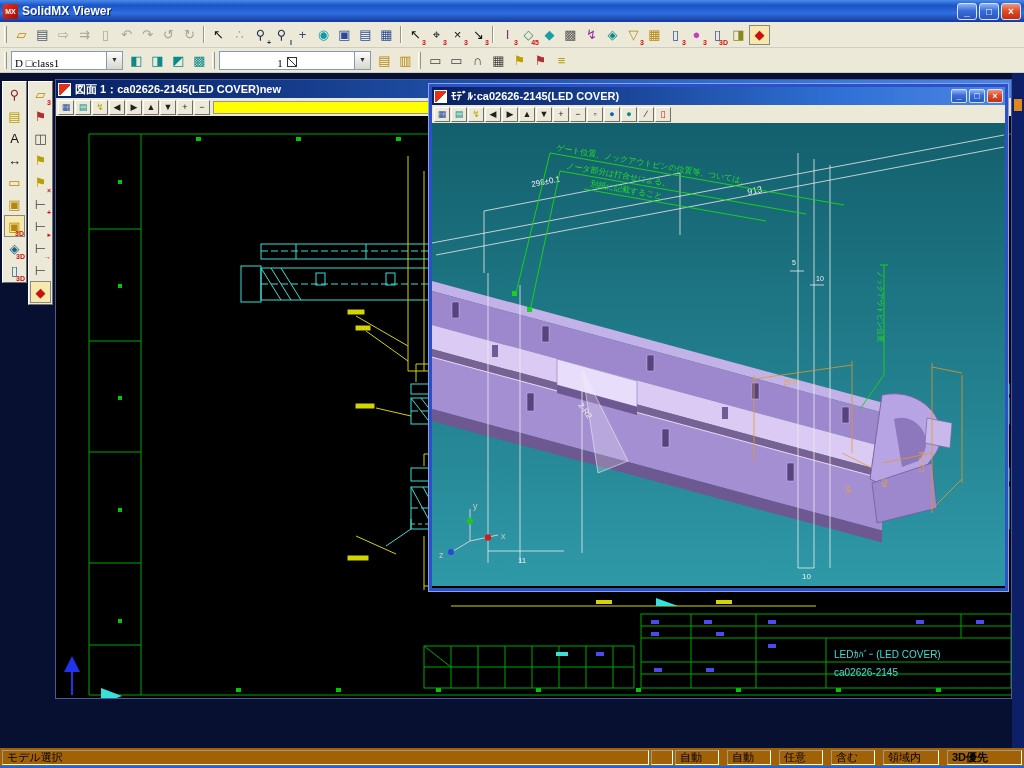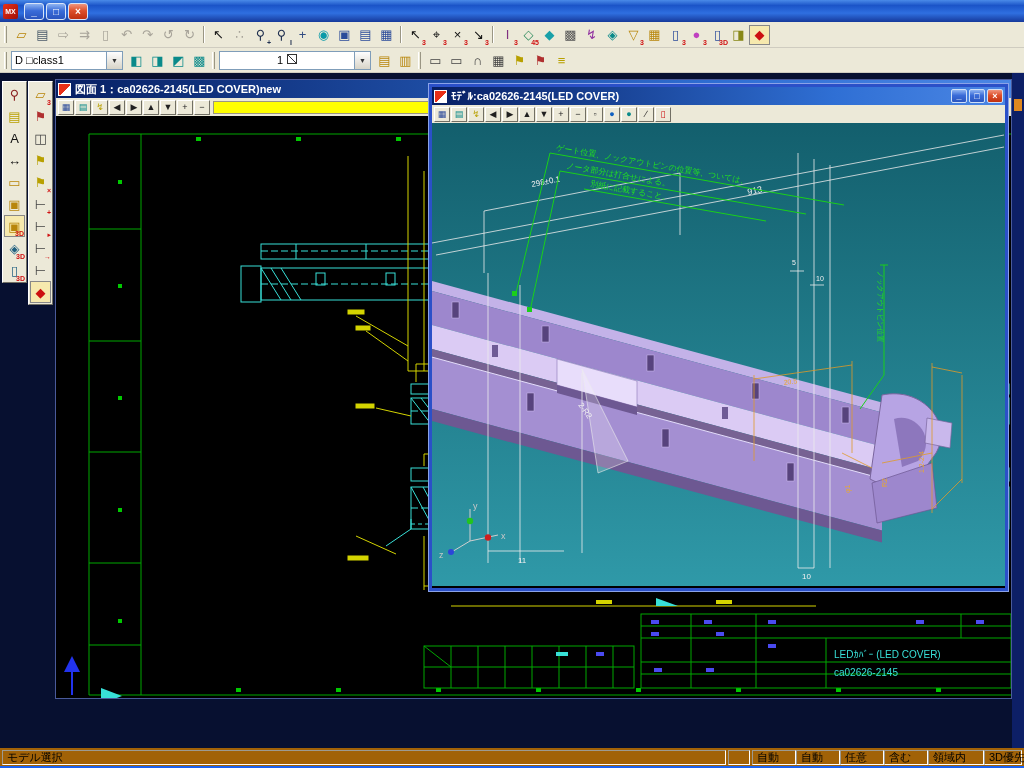--- a/index.html
+++ b/index.html
@@ -24,21 +24,21 @@
 
   
   .toolbar { background:#ece9d8; display:flex; align-items:center; padding:0 2px; border-bottom:1px solid #cfccc0; }
   .tb1 { height:26px; } .tb2 { height:25px; } .tb3 { height:23px; }
   .grip { width:3px; height:17px; border-left:1px solid #fff; border-right:1px solid #9a9684; margin:0 4px 0 2px; }
   .tsep { width:2px; height:17px; border-left:1px solid #9a9684; border-right:1px solid #fff; margin:0 3px; }
   .tbtn { width:21px; height:20px; display:flex; align-items:center; justify-content:center;
     position:relative; font-size:13px; line-height:1; cursor:default; }
   .tbtn .badge { position:absolute; right:0px; bottom:-1px; font-size:7px; font-weight:bold; color:#d01010; }
   .tbtn.pressed { background:#f6e9ae; border:1px solid #888; }
-  .combo { height:19px; background:#fff; border:1px solid #7f9db9; display:flex; align-items:center; font-size:11px; }
+  .combo { height:19px; background:#fff; border:1px solid #7f9db9; display:flex; align-items:flex-end; font-size:11px;font-family:Liberation Serif, serif; }
   .combo .cval { flex:1; padding:0 3px; white-space:nowrap; overflow:hidden; }
   .combo .drop { width:16px; height:17px; background:linear-gradient(180deg,#fefefe,#d8d4c8); border-left:1px solid #7f9db9;
     display:flex; align-items:center; justify-content:center; font-size:7px; color:#333; }
   .slashbox { display:inline-block; width:10px; height:10px; border:1px solid #333; margin-left:4px;
     background:linear-gradient(45deg,transparent 46%,#333 46%,#333 54%,transparent 54%); }
   .coord-label { font-size:12px; margin:0 4px; }
 
   
   #mdi { position:relative; flex:1; background:#071030; overflow:hidden; }
   .vtoolbar { position:absolute; width:25px; background:#ece9d8; border:1px solid; border-color:#fff #716f64 #716f64 #fff; padding:1px 0; }
@@ -76,20 +76,21 @@
 
   svg text { font-family:"Liberation Sans","DejaVu Sans",sans-serif; }
 </style>
 </head>
 <body>
 
 <div id="app">
 
   <div class="titlebar">
     <div class="app-icon">MX</div>
+    <div class="title-text">SolidMX Viewer</div>
     <div class="winbtn">_</div>
     <div class="winbtn">□</div>
     <div class="winbtn close">×</div>
   </div>
 
 
   <div class="toolbar tb1">
     <div class="grip"></div>
     <div style="display:flex;align-items:center;">
         <div class="tbtn">
@@ -786,23 +787,23 @@
             </g>
           </g>
         </svg>
       </div>
     </div>
   </div>
 
   <div id="statusbar">
     <div class="spanel msg">モデル選択</div>
     <div class="spanel" style="width:22px"></div>
-    <span id="status-panels" style="display:flex;gap:0">
+    <span id="status-panels" style="display:flex;gap:8px">
         <div class="spanel" style="width: 44px;">自動</div>
         <div class="spanel" style="width: 44px;">自動</div>
         <div class="spanel" style="width: 44px;">任意</div>
         <div class="spanel" style="width: 44px;">含む</div>
         <div class="spanel" style="width: 56px;">領域内</div>
-        <div class="spanel" style="width: 38px;">3D優先</div>
+        <div class="spanel" style="width: 75px; font-weight: bold;">3D優先</div>
       </span>
   </div>
   <div id="bottom-line"></div>
 </div>
 
 </body></html>

